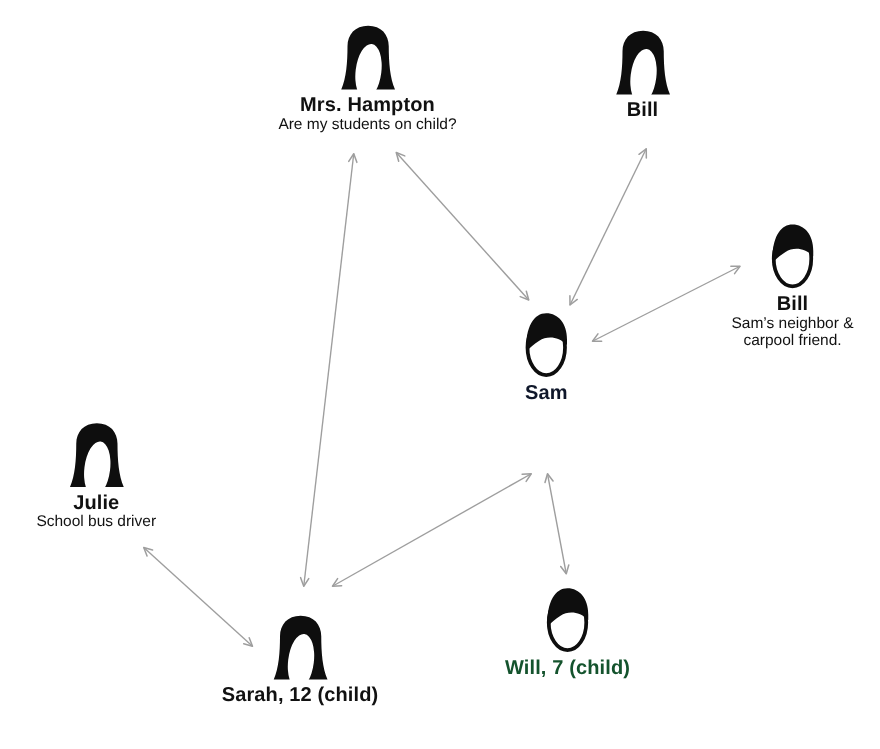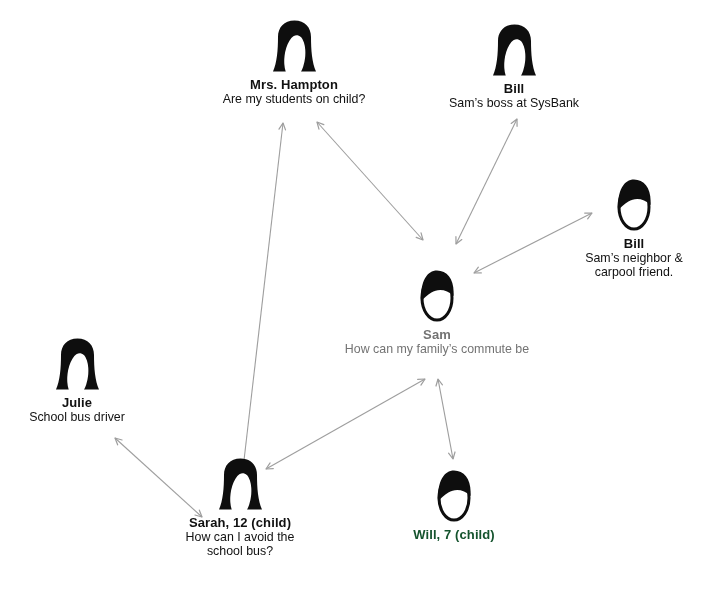--- a/index.html
+++ b/index.html
@@ -20,21 +20,21 @@
   .person {
     position: absolute;
     width: 200px;
     text-align: center;
     color: #111111;
   }
   .icon-wrap { line-height: 0; }
   .icon-wrap svg { display: inline-block; }
   .person-name {
     font-weight: bold;
-    font-size: 13px;
+    font-size: 16px;
     line-height: 15px;
     margin-top: 5px;
     letter-spacing: 0.1px;
     white-space: nowrap;
   }
   .person-desc {
     font-size: 12.4px;
     line-height: 13.8px;
     margin-top: 1px;
     white-space: nowrap;
@@ -68,65 +68,57 @@
         <div class="person-desc">
           <div>Are my students on child?</div>
         </div>
       </div>
       <div class="person" style="left:414px; top:24px; color:#111111">
         <div class="icon-wrap"><svg viewBox="0 0 45 52" width="45" height="52">
             <path fill="#0e0e0e" d="M22.5,0.5 C12,0.5 6,7.5 6,17 C6,30 5,42.5 1,51.5 L44,51.5 C40,42.5 39,30 39,17 C39,7.5 33,0.5 22.5,0.5 Z"></path>
             <ellipse cx="22.8" cy="37" rx="10.3" ry="22" fill="#ffffff" transform="rotate(7 22.8 37)"></ellipse>
           </svg></div>
         <div class="person-name">Bill</div>
-        <div class="person-desc">
-          <div>Sam’s boss at SysBank</div>
-        </div>
       </div>
       <div class="person" style="left:534px; top:177px; color:#111111">
         <div class="icon-wrap"><svg viewBox="0 0 38 54" width="38" height="54">
             <ellipse cx="19" cy="30" rx="15" ry="22" fill="#ffffff" stroke="#0e0e0e" stroke-width="3"></ellipse>
             <path fill="#0e0e0e" d="M3,33.5 C2.2,13 9.3,2.6 19,2.6 C28.8,2.6 35.6,11 35.6,23.6 L35.6,28 C28.5,20.8 19.5,20.6 13.4,24.6 C9.3,27.3 5.8,30 3,33.5 Z"></path>
           </svg></div>
         <div class="person-name">Bill</div>
         <div class="person-desc">
           <div>Sam’s neighbor &amp;</div>
           <div>carpool friend.</div>
         </div>
       </div>
-      <div class="person" style="left:337px; top:268px; color:#737373">
+      <div class="person" style="left:337px; top:248px; color:#0f172a">
         <div class="icon-wrap"><svg viewBox="0 0 38 54" width="38" height="54">
             <ellipse cx="19" cy="30" rx="15" ry="22" fill="#ffffff" stroke="#0e0e0e" stroke-width="3"></ellipse>
             <path fill="#0e0e0e" d="M3,33.5 C2.2,13 9.3,2.6 19,2.6 C28.8,2.6 35.6,11 35.6,23.6 L35.6,28 C28.5,20.8 19.5,20.6 13.4,24.6 C9.3,27.3 5.8,30 3,33.5 Z"></path>
           </svg></div>
         <div class="person-name">Sam</div>
         <div class="person-desc">
-          <div>How can my family’s commute be</div>
         </div>
       </div>
       <div class="person" style="left:-23px; top:338px; color:#111111">
         <div class="icon-wrap"><svg viewBox="0 0 45 52" width="45" height="52">
             <path fill="#0e0e0e" d="M22.5,0.5 C12,0.5 6,7.5 6,17 C6,30 5,42.5 1,51.5 L44,51.5 C40,42.5 39,30 39,17 C39,7.5 33,0.5 22.5,0.5 Z"></path>
             <ellipse cx="22.8" cy="37" rx="10.3" ry="22" fill="#ffffff" transform="rotate(7 22.8 37)"></ellipse>
           </svg></div>
         <div class="person-name">Julie</div>
         <div class="person-desc">
           <div>School bus driver</div>
         </div>
       </div>
-      <div class="person" style="left:140px; top:458px; color:#111111">
+      <div class="person" style="left:140px; top:492px; color:#111111">
         <div class="icon-wrap"><svg viewBox="0 0 45 52" width="45" height="52">
             <path fill="#0e0e0e" d="M22.5,0.5 C12,0.5 6,7.5 6,17 C6,30 5,42.5 1,51.5 L44,51.5 C40,42.5 39,30 39,17 C39,7.5 33,0.5 22.5,0.5 Z"></path>
             <ellipse cx="22.8" cy="37" rx="10.3" ry="22" fill="#ffffff" transform="rotate(7 22.8 37)"></ellipse>
           </svg></div>
         <div class="person-name">Sarah, 12 (child)</div>
-        <div class="person-desc">
-          <div>How can I avoid the</div>
-          <div>school bus?</div>
-        </div>
       </div>
       <div class="person" style="left:354px; top:468px; color:#14532d">
         <div class="icon-wrap"><svg viewBox="0 0 38 54" width="38" height="54">
             <ellipse cx="19" cy="30" rx="15" ry="22" fill="#ffffff" stroke="#0e0e0e" stroke-width="3"></ellipse>
             <path fill="#0e0e0e" d="M3,33.5 C2.2,13 9.3,2.6 19,2.6 C28.8,2.6 35.6,11 35.6,23.6 L35.6,28 C28.5,20.8 19.5,20.6 13.4,24.6 C9.3,27.3 5.8,30 3,33.5 Z"></path>
           </svg></div>
         <div class="person-name">Will, 7 (child)</div>
       </div>
     </div>
 </div>

